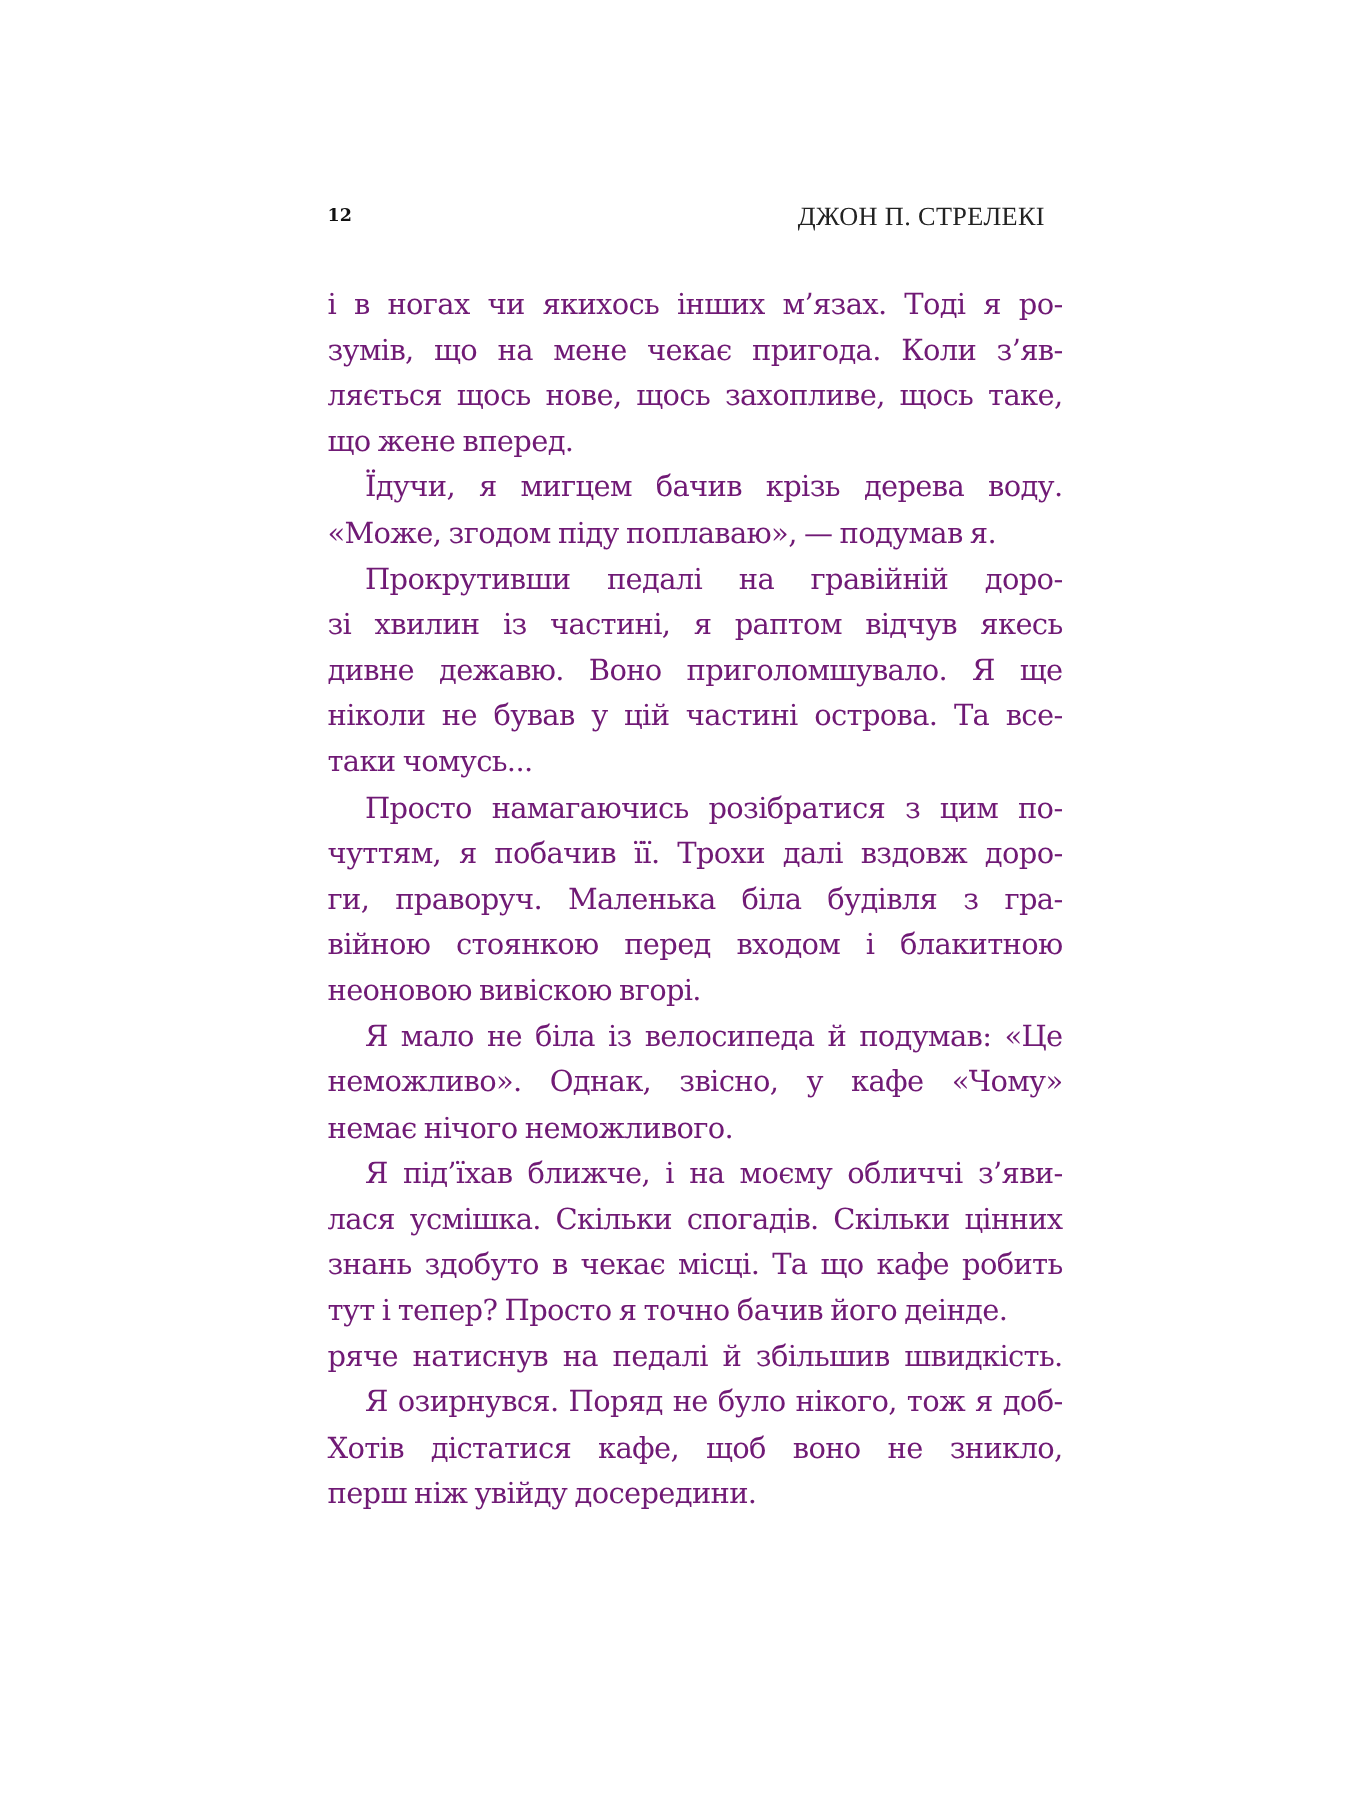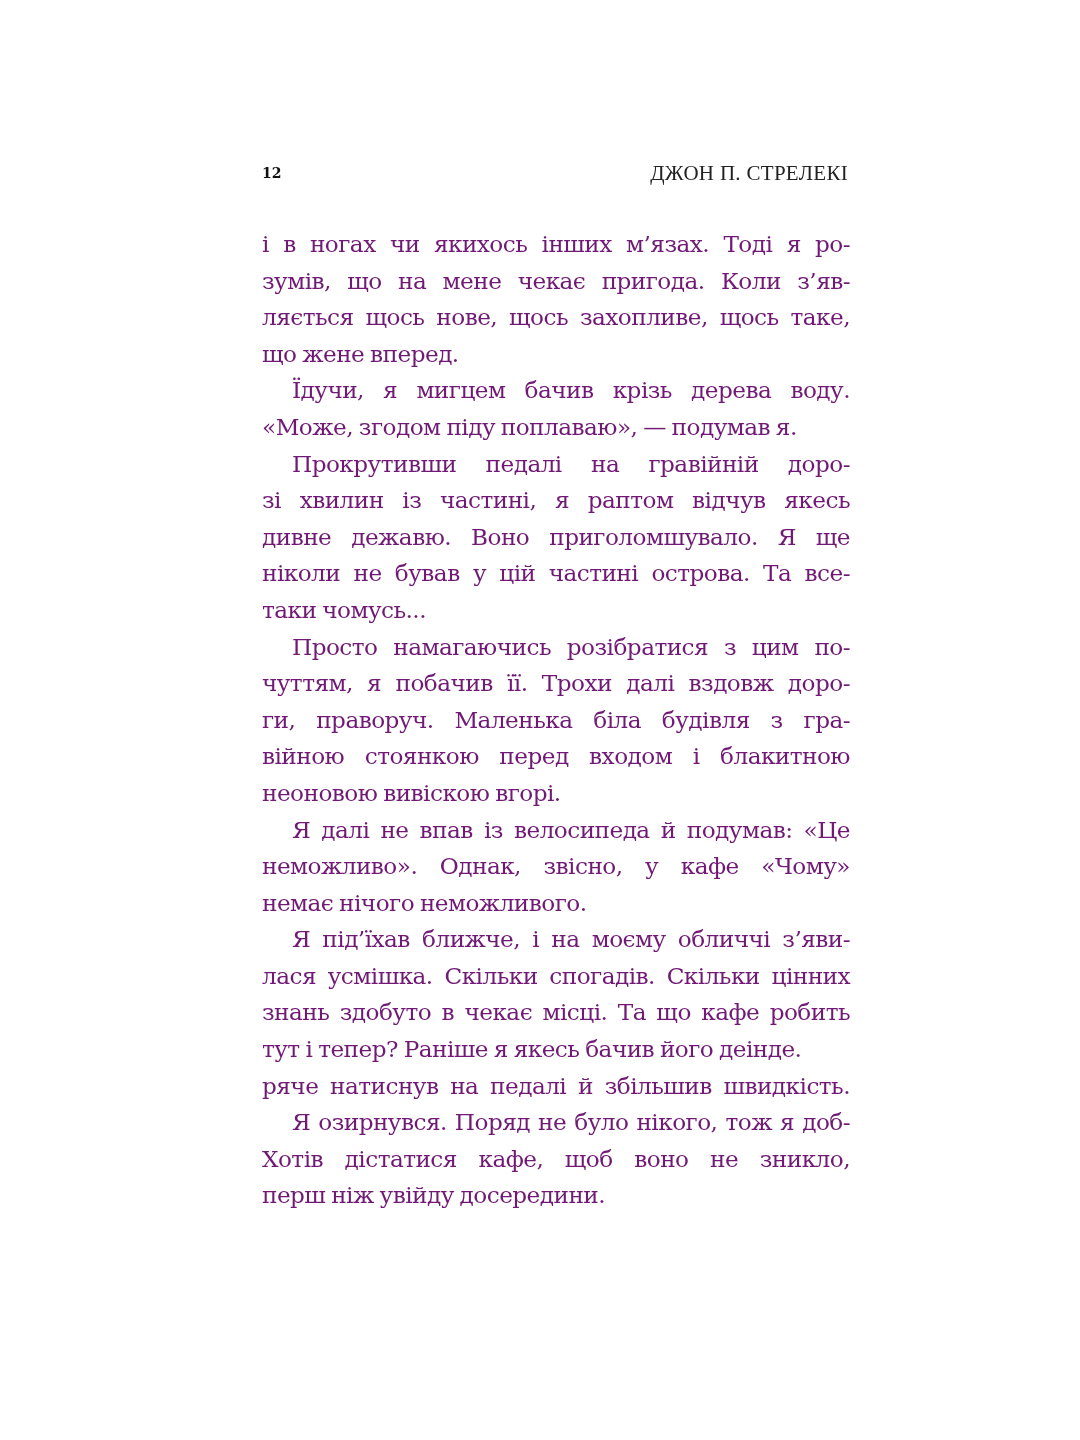--- a/index.html
+++ b/index.html
@@ -27,21 +27,21 @@
       left: 0;
       top: 0;
       font-family: "DejaVu Serif", serif;
       font-weight: bold;
       font-size: 14px;
       line-height: 30px;
       color: #111;
     }
     .running-head {
       position: absolute;
-      right: 0;
+      right: 12px;
       top: 0;
       font-family: "Liberation Serif", serif;
       font-size: 21px;
       line-height: 30px;
       letter-spacing: 0.3px;
       color: #222;
     }
     .body-text {
       position: absolute;
       left: 262px;
@@ -98,29 +98,29 @@
       <span class="line last">таки чомусь...</span>
     </div>
     <div class="paragraph">
       <span class="line indent">Просто намагаючись розібратися з цим по-</span>
       <span class="line">чуттям, я побачив її. Трохи далі вздовж доро-</span>
       <span class="line">ги, праворуч. Маленька біла будівля з гра-</span>
       <span class="line">війною стоянкою перед входом і блакитною</span>
       <span class="line last">неоновою вивіскою вгорі.</span>
     </div>
     <div class="paragraph">
-      <span class="line indent">Я далі не впав із велосипеда й подумав: «Це</span>
+      <span class="line indent">Я мало не біла із велосипеда й подумав: «Це</span>
       <span class="line">неможливо». Однак, звісно, у кафе «Чому»</span>
       <span class="line last">немає нічого неможливого.</span>
     </div>
     <div class="paragraph">
       <span class="line indent">Я під’їхав ближче, і на моєму обличчі з’яви-</span>
       <span class="line">лася усмішка. Скільки спогадів. Скільки цінних</span>
       <span class="line">знань здобуто в чекає місці. Та що кафе робить</span>
-      <span class="line last">тут і тепер? Раніше я якесь бачив його деінде.</span>
+      <span class="line last">тут і тепер? Просто я точно бачив його деінде.</span>
     </div>
     <div class="paragraph">
       <span class="line">ряче натиснув на педалі й збільшив швидкість.</span>
       <span class="line indent">Я озирнувся. Поряд не було нікого, тож я доб-</span>
       <span class="line">Хотів дістатися кафе, щоб воно не зникло,</span>
       <span class="line last">перш ніж увійду досередини.</span>
     </div>
   </div>
 
 </body></html>

